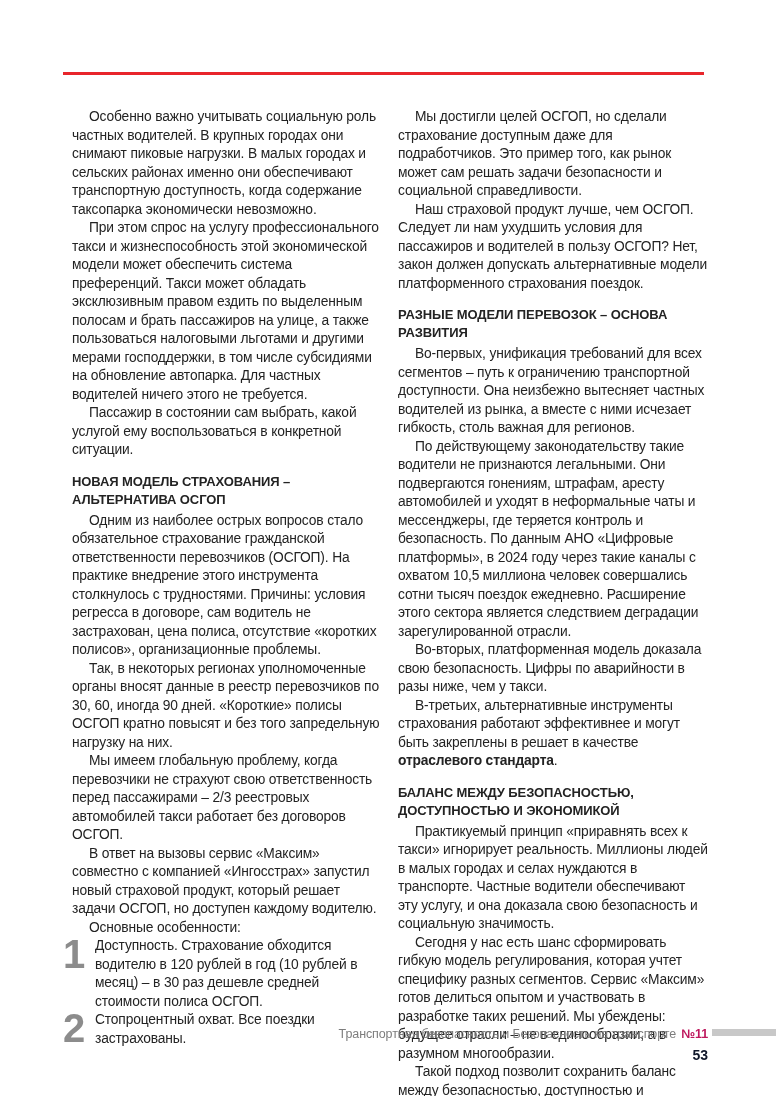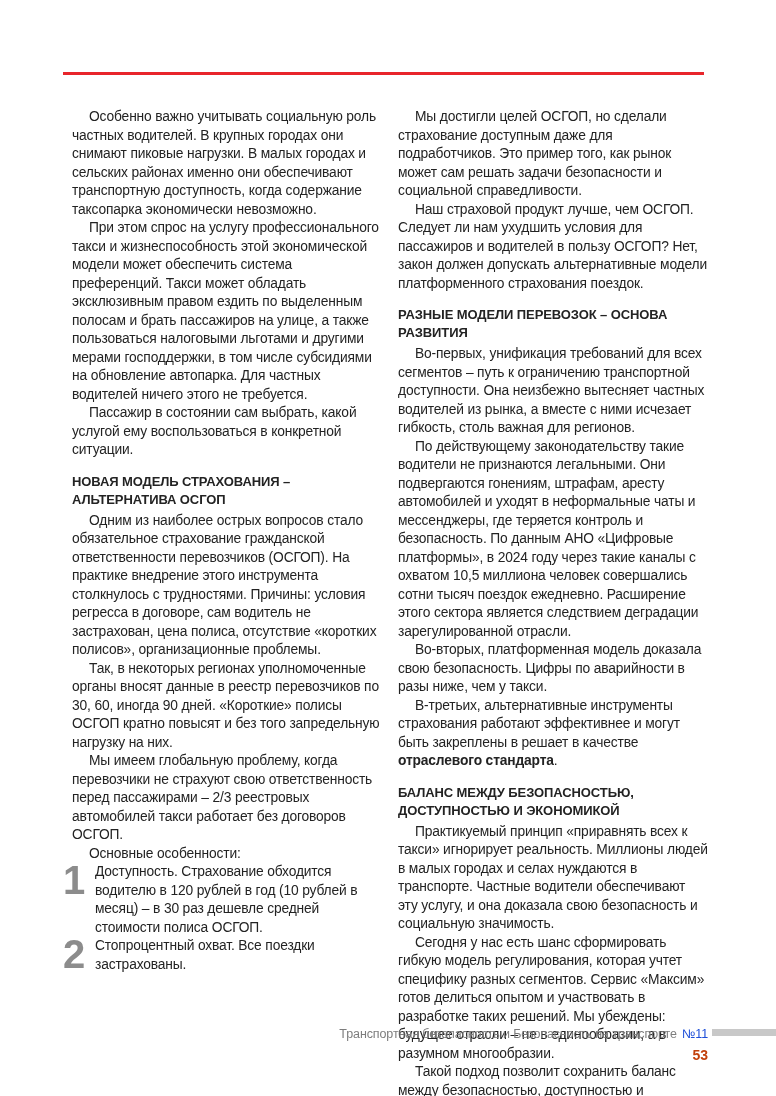--- a/index.html
+++ b/index.html
@@ -68,60 +68,61 @@
     top: 1027px;
     left: 0;
     width: 708px;
     text-align: right;
     font-size: 12.5px;
     line-height: 14px;
     color: #7d7d7d;
     letter-spacing: -0.1px;
   }
   .footer-issue {
-    font-weight: 400;
-    color: #1d4ed8;
+    font-weight: 700;
+    color: #be185d;
     margin-left: 5px;
   }
   .footer-bar {
     position: absolute;
     top: 1029px;
     left: 712px;
     width: 64px;
     height: 7px;
     background: #c8c8c8;
   }
   .page-number {
     position: absolute;
     top: 1047px;
     left: 0;
     width: 708px;
     text-align: right;
     font-size: 14px;
     font-weight: 700;
-    color: #c2410c;
+    color: #0f172a;
   }
 </style>
 </head>
 <body>
 
 <div class="page">
 
   <div class="top-rule"></div>
 
   <div class="col col-left">
     <p class="para">Особенно важно учитывать социальную роль частных водителей. В крупных городах они снимают пиковые нагрузки. В малых городах и сельских районах именно они обеспечивают транспортную доступность, когда содержание таксопарка экономически невозможно.</p>
     <p class="para">При этом спрос на услугу профессионального такси и жизнеспособность этой экономической модели может обеспечить система преференций. Такси может обладать эксклюзивным правом ездить по выделенным полосам и брать пассажиров на улице, а также пользоваться налоговыми льготами и другими мерами господдержки, в том числе субсидиями на обновление автопарка. Для частных водителей ничего этого не требуется.</p>
     <p class="para">Пассажир в состоянии сам выбрать, какой услугой ему воспользоваться в конкретной ситуации.</p>
 
     <h2 class="section-heading">НОВАЯ МОДЕЛЬ СТРАХОВАНИЯ – АЛЬТЕРНАТИВА ОСГОП</h2>
 
     <p class="para">Одним из наиболее острых вопросов стало обязательное страхование гражданской ответственности перевозчиков (ОСГОП). На практике внедрение этого инструмента столкнулось с трудностями. Причины: условия регресса в договоре, сам водитель не застрахован, цена полиса, отсутствие «коротких полисов», организационные проблемы.</p>
     <p class="para">Так, в некоторых регионах уполномоченные органы вносят данные в реестр перевозчиков по 30, 60, иногда 90 дней. «Короткие» полисы ОСГОП кратно повысят и без того запредельную нагрузку на них.</p>
     <p class="para">Мы имеем глобальную проблему, когда перевозчики не страхуют свою ответственность перед пассажирами – 2/3 реестровых автомобилей такси работает без договоров ОСГОП.</p>
+    <p class="para">В ответ на вызовы сервис «Максим» совместно с компанией «Ингосстрах» запустил новый страховой продукт, который решает задачи ОСГОП, но доступен каждому водителю.</p>
     <p class="para">Основные особенности:</p>
 
     <div class="feature">
       <span class="feature-num">1</span>
       <span>Доступность. Страхование обходится водителю в 120 рублей в год (10 рублей в месяц) – в 30 раз дешевле средней стоимости полиса ОСГОП.</span>
     </div>
     <div class="feature">
       <span class="feature-num">2</span>
       <span>Стопроцентный охват. Все поездки застрахованы.</span>
     </div>

